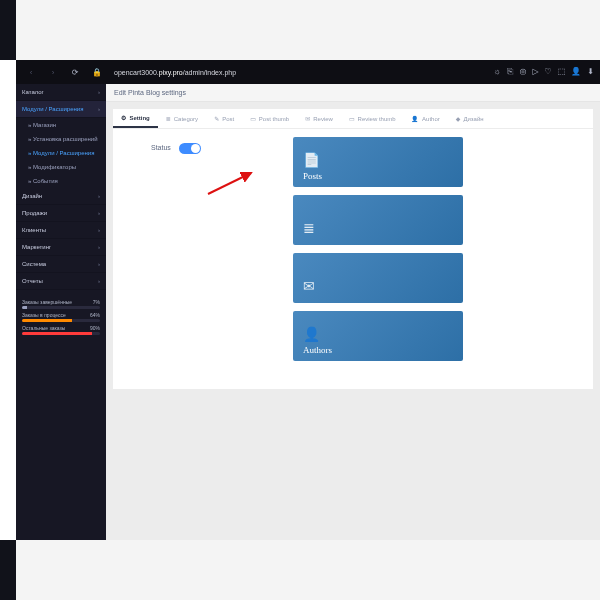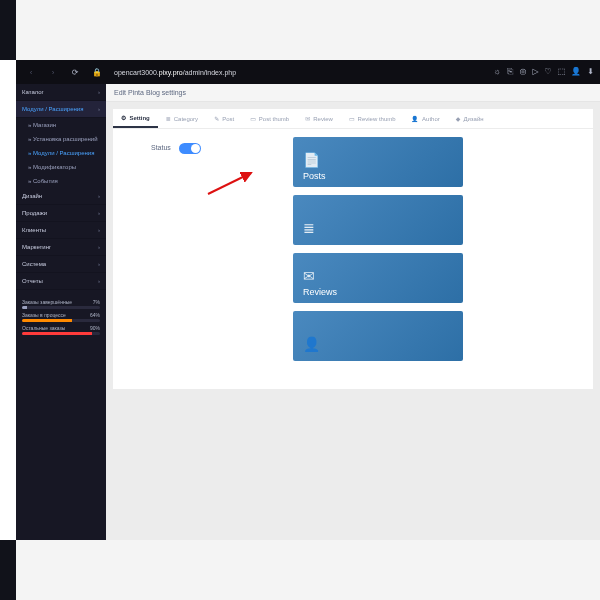--- a/index.html
+++ b/index.html
@@ -52,21 +52,21 @@
   .toggle{ width:22px; height:11px; background:#3e8cff; border-radius:6px; position:relative; cursor:pointer;}
   .toggle::after{ content:""; position:absolute; right:1px; top:1px; width:9px; height:9px; background:#fff; border-radius:50%; }
 
   .arrow{ position:absolute; left:90px; top:40px; width:60px; height:30px; pointer-events:none;}
 
   .cards{ position:absolute; left:180px; top:8px; display:flex; flex-direction:column; gap:8px;}
   .card{ width:170px; height:50px; border-radius:2px; color:#fff; padding:6px 10px; cursor:pointer;
     background:linear-gradient(135deg,#4a89bf 0%,#2d6fa6 100%);
     display:flex; flex-direction:column; justify-content:flex-end; }
   .card .cicon{ font-size:14px; opacity:.85; line-height:14px; margin-bottom:4px;}
-  .card .clabel{ font-size:9px; }
+  .card .clabel{ font-size:9px;font-family:Liberation Serif, serif; }
 </style>
 </head>
 <body>
 
 <div class="rail">
   <i>◧</i>
   <i>◇</i>
   <i>□</i>
   <i class="acc1">▦</i>
   <i class="acc2">▣</i>
@@ -221,23 +221,23 @@
         <div class="cards" id="cards">
             <div class="card">
               <div class="cicon">📄</div>
               <div class="clabel">Posts</div>
             </div>
             <div class="card">
               <div class="cicon">≣</div>
             </div>
             <div class="card">
               <div class="cicon">✉</div>
-              <div class="clabel">Reviews</div>
             </div>
             <div class="card">
               <div class="cicon">👤</div>
+              <div class="clabel">Authors</div>
             </div>
           </div>
       </div>
     </div>
   </div>
 
 </div>
 
 </body></html>

